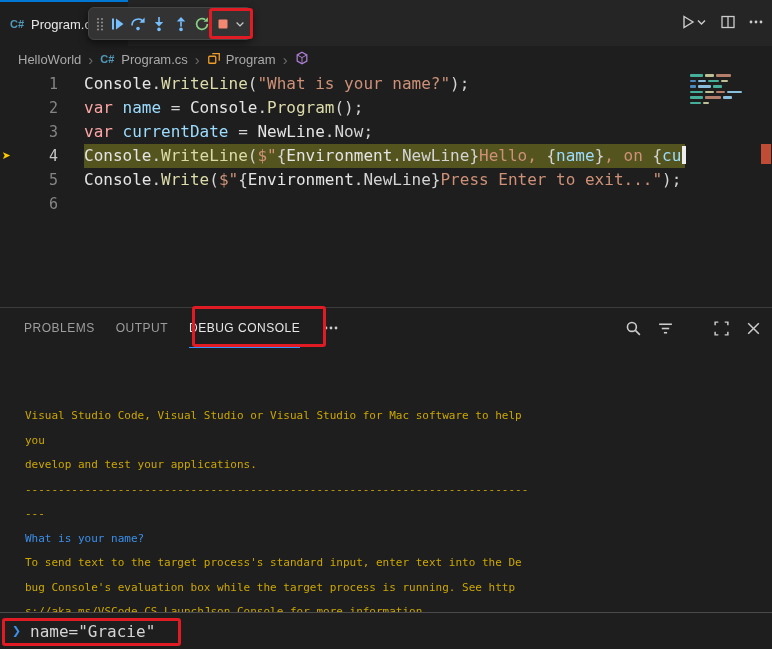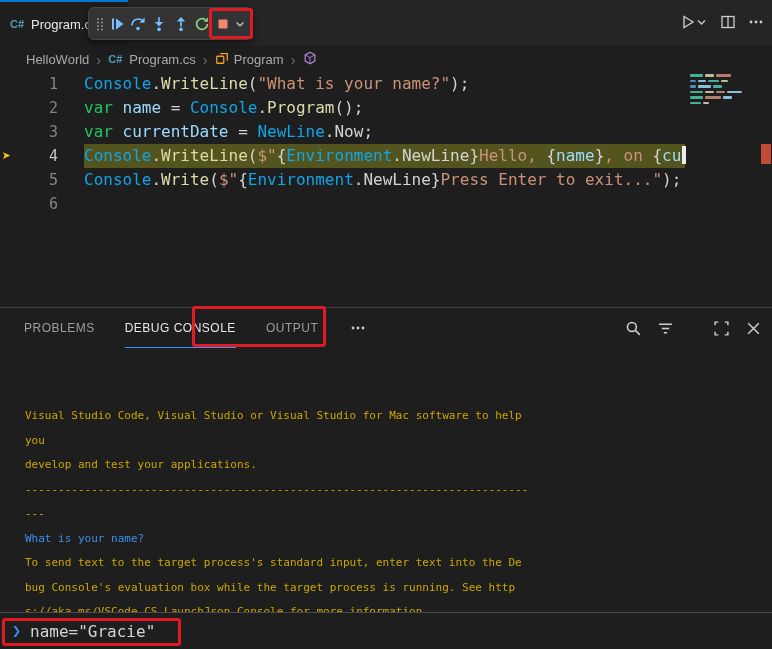--- a/index.html
+++ b/index.html
@@ -18,48 +18,48 @@
   .tab-label{color:#e8e8e8;font-size:13px;margin-left:5px;}
   .debug-toolbar{position:absolute;left:88px;top:7px;height:33px;width:164px;z-index:6;
        background:#333333;border:1px solid #454545;border-radius:6px;
        box-shadow:0 3px 9px rgba(0,0,0,.55);display:flex;align-items:center;padding:0 4px;box-sizing:border-box;}
   .dt-btn{width:22px;height:26px;display:flex;align-items:center;justify-content:center;border-radius:4px;}
   .dt-grip{width:14px;}
   .editor-actions{position:absolute;right:8px;top:9px;display:flex;gap:12px;align-items:center;}
   .ea-btn{height:26px;display:flex;align-items:center;justify-content:center;}
   
   .breadcrumbs{position:absolute;top:46px;left:0;right:0;height:26px;background:#1e1e1e;
-       display:flex;align-items:center;padding-left:26px;gap:7px;color:#a9a9a9;font-size:13px;white-space:nowrap;}
+       display:flex;align-items:center;padding-left:18px;gap:7px;color:#a9a9a9;font-size:13px;white-space:nowrap;}
   .bc-item{display:flex;align-items:center;gap:5px;color:#a9a9a9;}
   .bc-sep{color:#6d6d6d;font-size:15px;line-height:1;}
   
   .editor{position:absolute;top:72px;left:0;width:686px;height:235px;overflow:hidden;}
   .code-row{position:relative;height:24px;line-height:24px;display:flex;
        font-family:"DejaVu Sans Mono",monospace;font-size:16px;white-space:pre;}
   .glyph{width:26px;flex:none;padding-left:2px;box-sizing:border-box;color:#ffcc00;
        font-size:15px;z-index:2;}
   .lnum{width:32px;flex:none;text-align:right;color:#858585;font-size:15px;z-index:2;
        font-family:"DejaVu Sans Mono",monospace;}
   .code-row.current .lnum{color:#c6c6c6;}
   .ltext{padding-left:26px;position:relative;z-index:1;}
   .line-hl{position:absolute;left:84px;width:601px;top:0;height:24px;
        background:var(--debug-line-highlight,#54541f);z-index:0;}
   .cursor{display:inline-block;width:4px;height:18px;background:#ededed;vertical-align:-3px;margin-left:1px;}
-  .tk-cls{color:#0ea5e9}.tk-fn{color:#dcdcaa}.tk-kw{color:#22c55e}.tk-var{color:#9cdcfe}
+  .tk-cls{color:#e5e5e5}.tk-fn{color:#dcdcaa}.tk-kw{color:#fca5a5}.tk-var{color:#9cdcfe}
   .tk-str{color:#ce9178}.tk-pun{color:#d4d4d4}.tk-prop{color:#d4d4d4}
   
   .minimap{position:absolute;top:74px;left:690px;width:66px;height:231px;}
   .mm-row{display:flex;gap:2px;margin-bottom:3px;height:2.5px;}
   .mm-row span{display:inline-block;height:2.5px;border-radius:1px;opacity:.85;}
   .overview-ruler{position:absolute;top:72px;right:0;width:13px;height:235px;}
   .ruler-marker{position:absolute;top:72px;right:1px;width:10px;height:20px;background:#c04c36;}
   
   .panel{position:absolute;top:307px;left:0;right:0;height:305px;background:#1e1e1e;
        border-top:1px solid #3c3c3c;box-sizing:border-box;}
-  .panel-tabs{position:relative;height:40px;display:flex;align-items:stretch;gap:30px;padding-left:24px;}
+  .panel-tabs{position:relative;height:40px;display:flex;align-items:stretch;gap:21px;padding-left:24px;}
   .panel-tab{font-size:12px;letter-spacing:.5px;color:#9d9d9d;display:flex;align-items:center;
        border-bottom:1.5px solid transparent;box-sizing:border-box;cursor:default;}
   .panel-tab.active{color:#e7e7e7;border-bottom-color:var(--accent-blue,#3794ff);}
   .panel-more{display:flex;align-items:center;margin-left:2px;}
   .filter-input{position:absolute;left:400px;top:7px;width:214px;height:26px;box-sizing:border-box;
        background:#3c3c3c;border:1px solid #3c3c3c;color:#cccccc;font-size:13px;padding:0 8px;outline:none;
        font-family:"Liberation Sans",sans-serif;}
   .filter-input::placeholder{color:#989898;}
   .panel-actions{position:absolute;right:8px;top:8px;display:flex;gap:10px;align-items:center;}
   .pa-btn{width:22px;height:24px;display:flex;align-items:center;justify-content:center;}
@@ -246,22 +246,22 @@
       <span style="background: rgb(220, 220, 170); width: 6px;"></span>
     </div>
   </div>
 <div class="overview-ruler">
   <div class="ruler-marker"></div>
 </div>
 
 <div class="panel">
   <div class="panel-tabs">
     <span class="panel-tab">PROBLEMS</span>
+    <span class="panel-tab">OUTPUT</span>
     <span class="panel-tab active">DEBUG CONSOLE</span>
-    <span class="panel-tab">OUTPUT</span>
     <span class="panel-more">
       <svg width="16" height="16" viewBox="0 0 16 16">
         <circle cx="3" cy="8" r="1.4" fill="#cccccc"></circle>
           <circle cx="8" cy="8" r="1.4" fill="#cccccc"></circle>
         <circle cx="13" cy="8" r="1.4" fill="#cccccc"></circle>
       </svg>
     </span>
     <div class="panel-actions">
       <span class="pa-btn">
         <svg width="17" height="17" viewBox="0 0 16 16">

